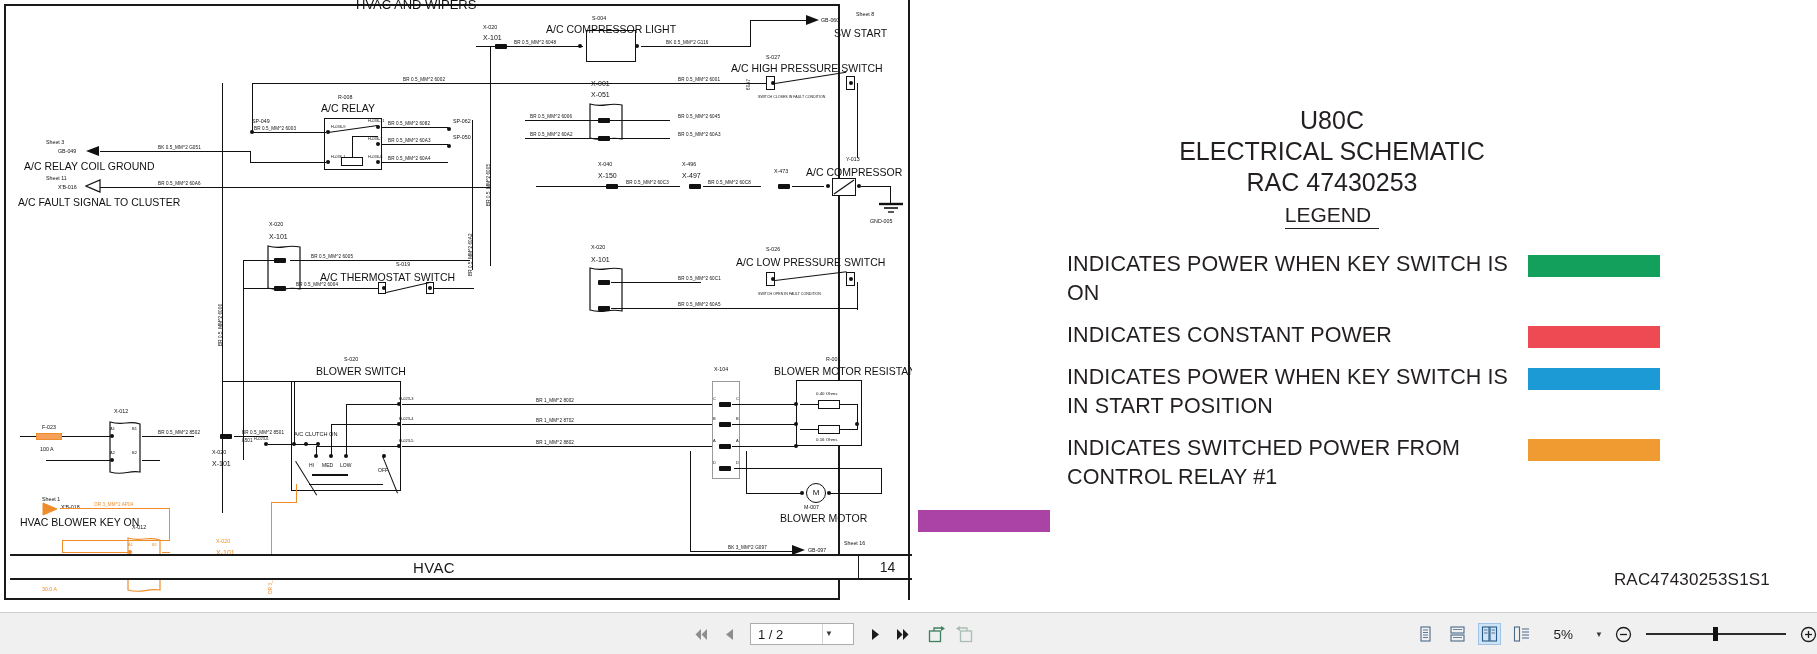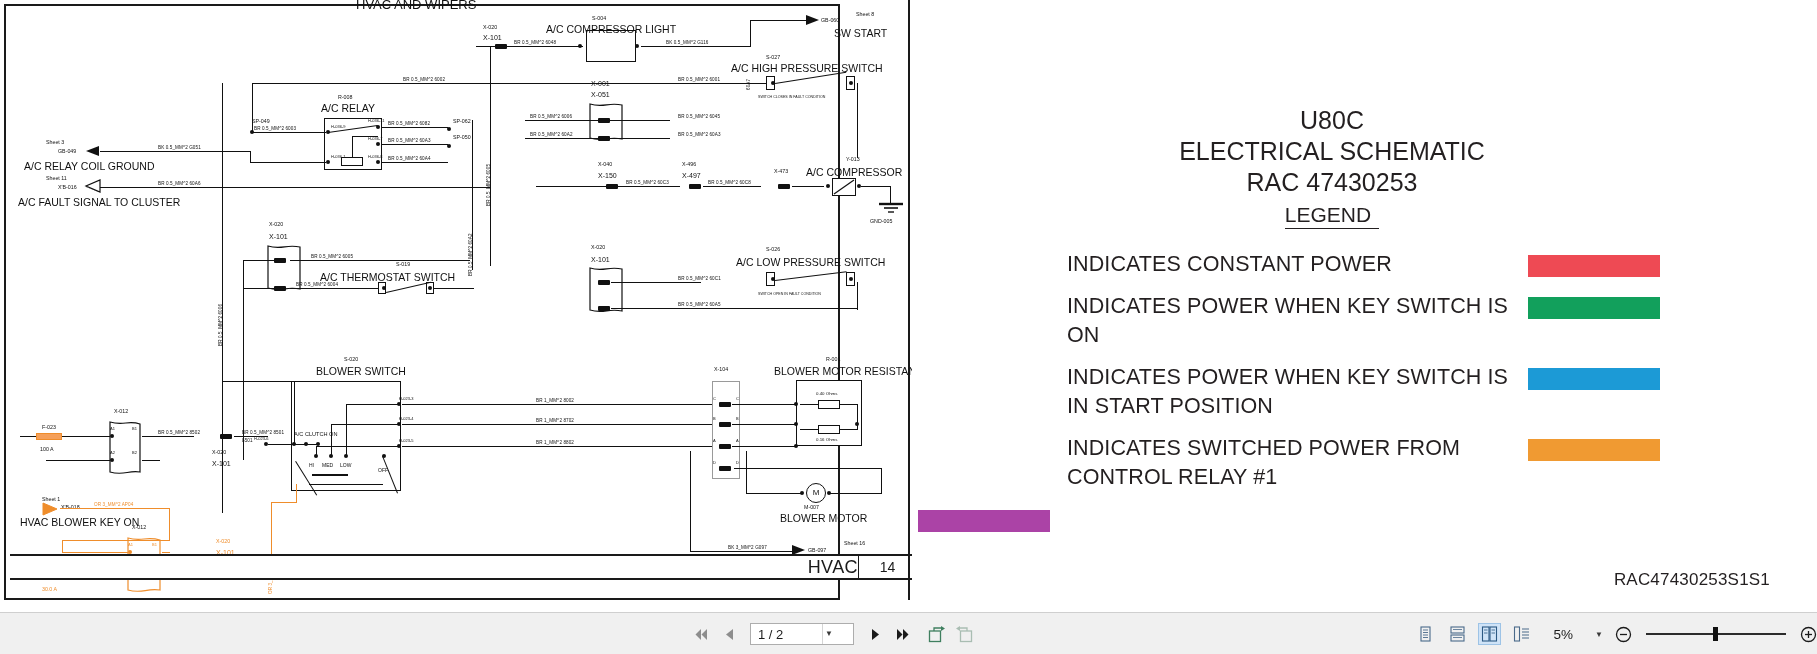--- a/index.html
+++ b/index.html
@@ -37,22 +37,22 @@
 
   
   #titleblock {
     position: absolute; left: 4px; bottom: 18px;
     width: 906px; height: 26px;
     border-top: 2px solid #1a1a1a; border-bottom: 2px solid #1a1a1a;
     background: #fff;
     display: flex; align-items: center;
   }
   #titleblock .tb-name {
-    flex: 1 1 auto; text-align: right;
-    font-size: 18px; color: #1a1a1a; letter-spacing: .4px;
+    flex: 1 1 auto; text-align: center;
+    font-size: 15px; color: #1a1a1a; letter-spacing: .4px;
   }
   #titleblock .tb-sheet {
     width: 58px; height: 100%;
     border-left: 1.5px solid #1a1a1a;
     display: flex; align-items: center; justify-content: center;
     font-size: 14px; color: #1a1a1a;
   }
 
   
   #legend-page {
@@ -610,27 +610,27 @@
         <div>RAC 47430253</div>
       </div>
 
       <div id="legend-heading">
         <span>LEGEND</span>
       </div>
 
       <div id="legend-list">
 
         <div class="legend-row">
+          <div class="legend-text">INDICATES POWER WHEN KEY SWITCH IS ON</div>
+          <div class="legend-swatch" style="background: rgb(18, 160, 92);"></div>
+        </div>
+
+        <div class="legend-row">
           <div class="legend-text">INDICATES CONSTANT POWER</div>
           <div class="legend-swatch" style="background: rgb(238, 74, 84);"></div>
-        </div>
-
-        <div class="legend-row">
-          <div class="legend-text">INDICATES POWER WHEN KEY SWITCH IS ON</div>
-          <div class="legend-swatch" style="background: rgb(18, 160, 92);"></div>
         </div>
 
         <div class="legend-row">
           <div class="legend-text">INDICATES POWER WHEN KEY SWITCH IS IN  START POSITION</div>
           <div class="legend-swatch" style="background: rgb(28, 154, 214);"></div>
         </div>
 
         <div class="legend-row">
           <div class="legend-text">INDICATES SWITCHED POWER FROM CONTROL RELAY #1</div>
           <div class="legend-swatch" style="background: rgb(240, 154, 50);"></div>

